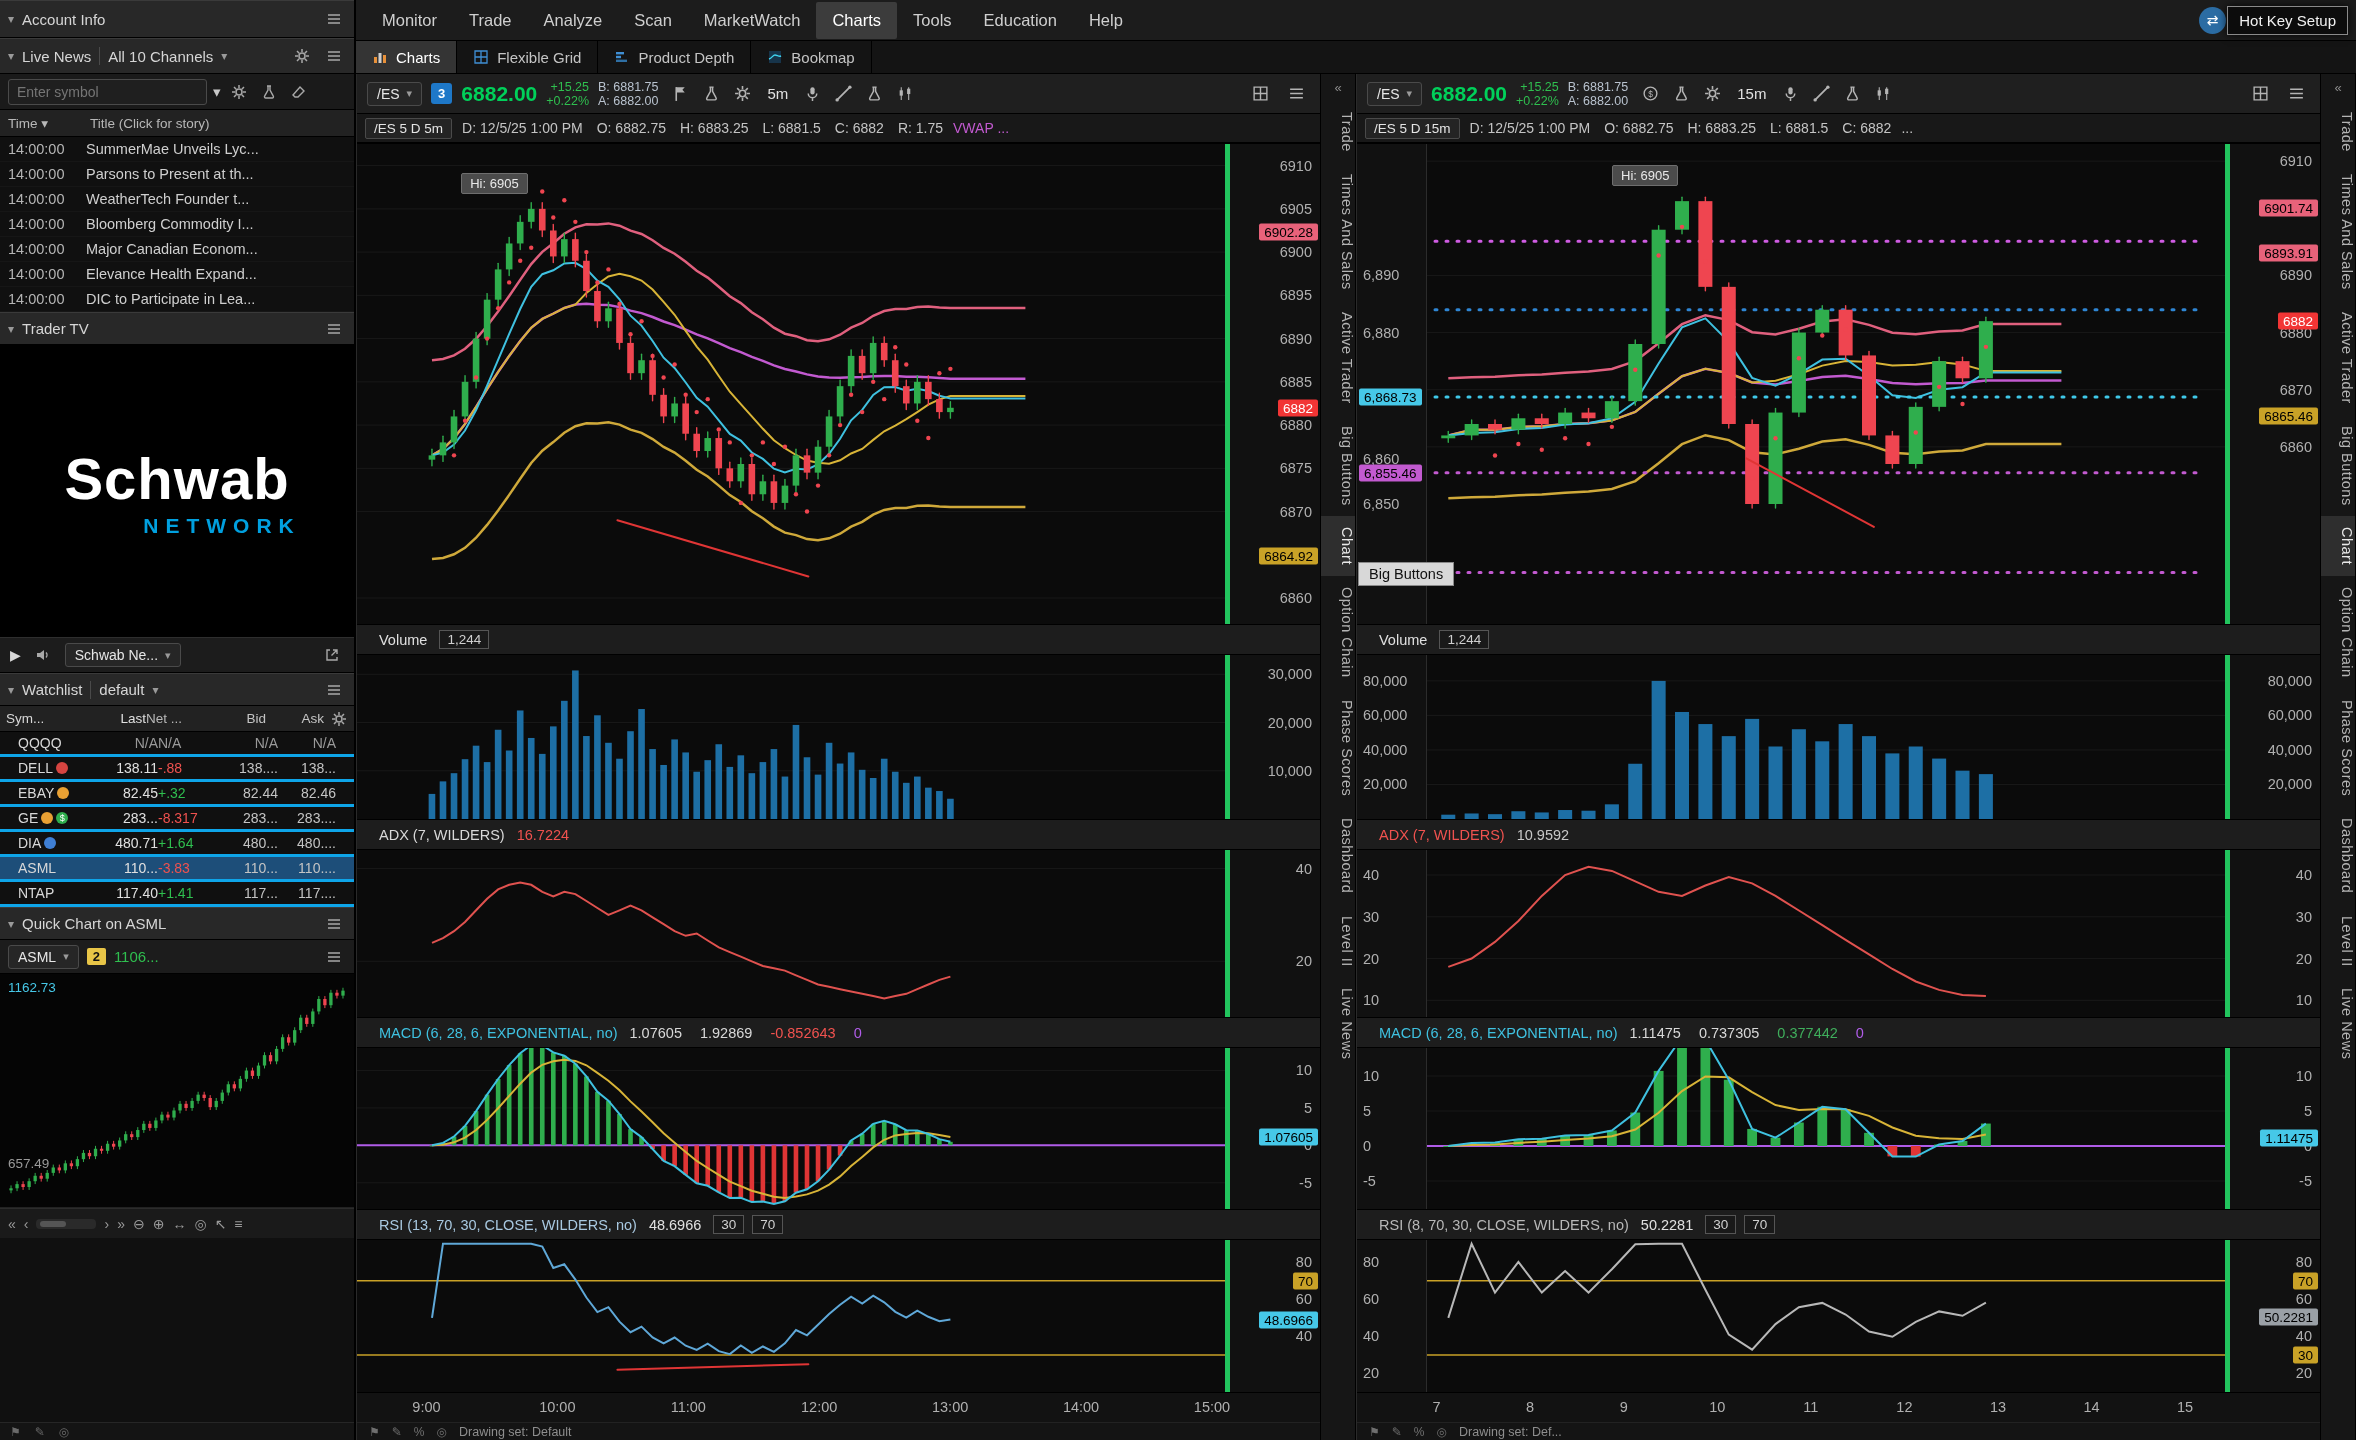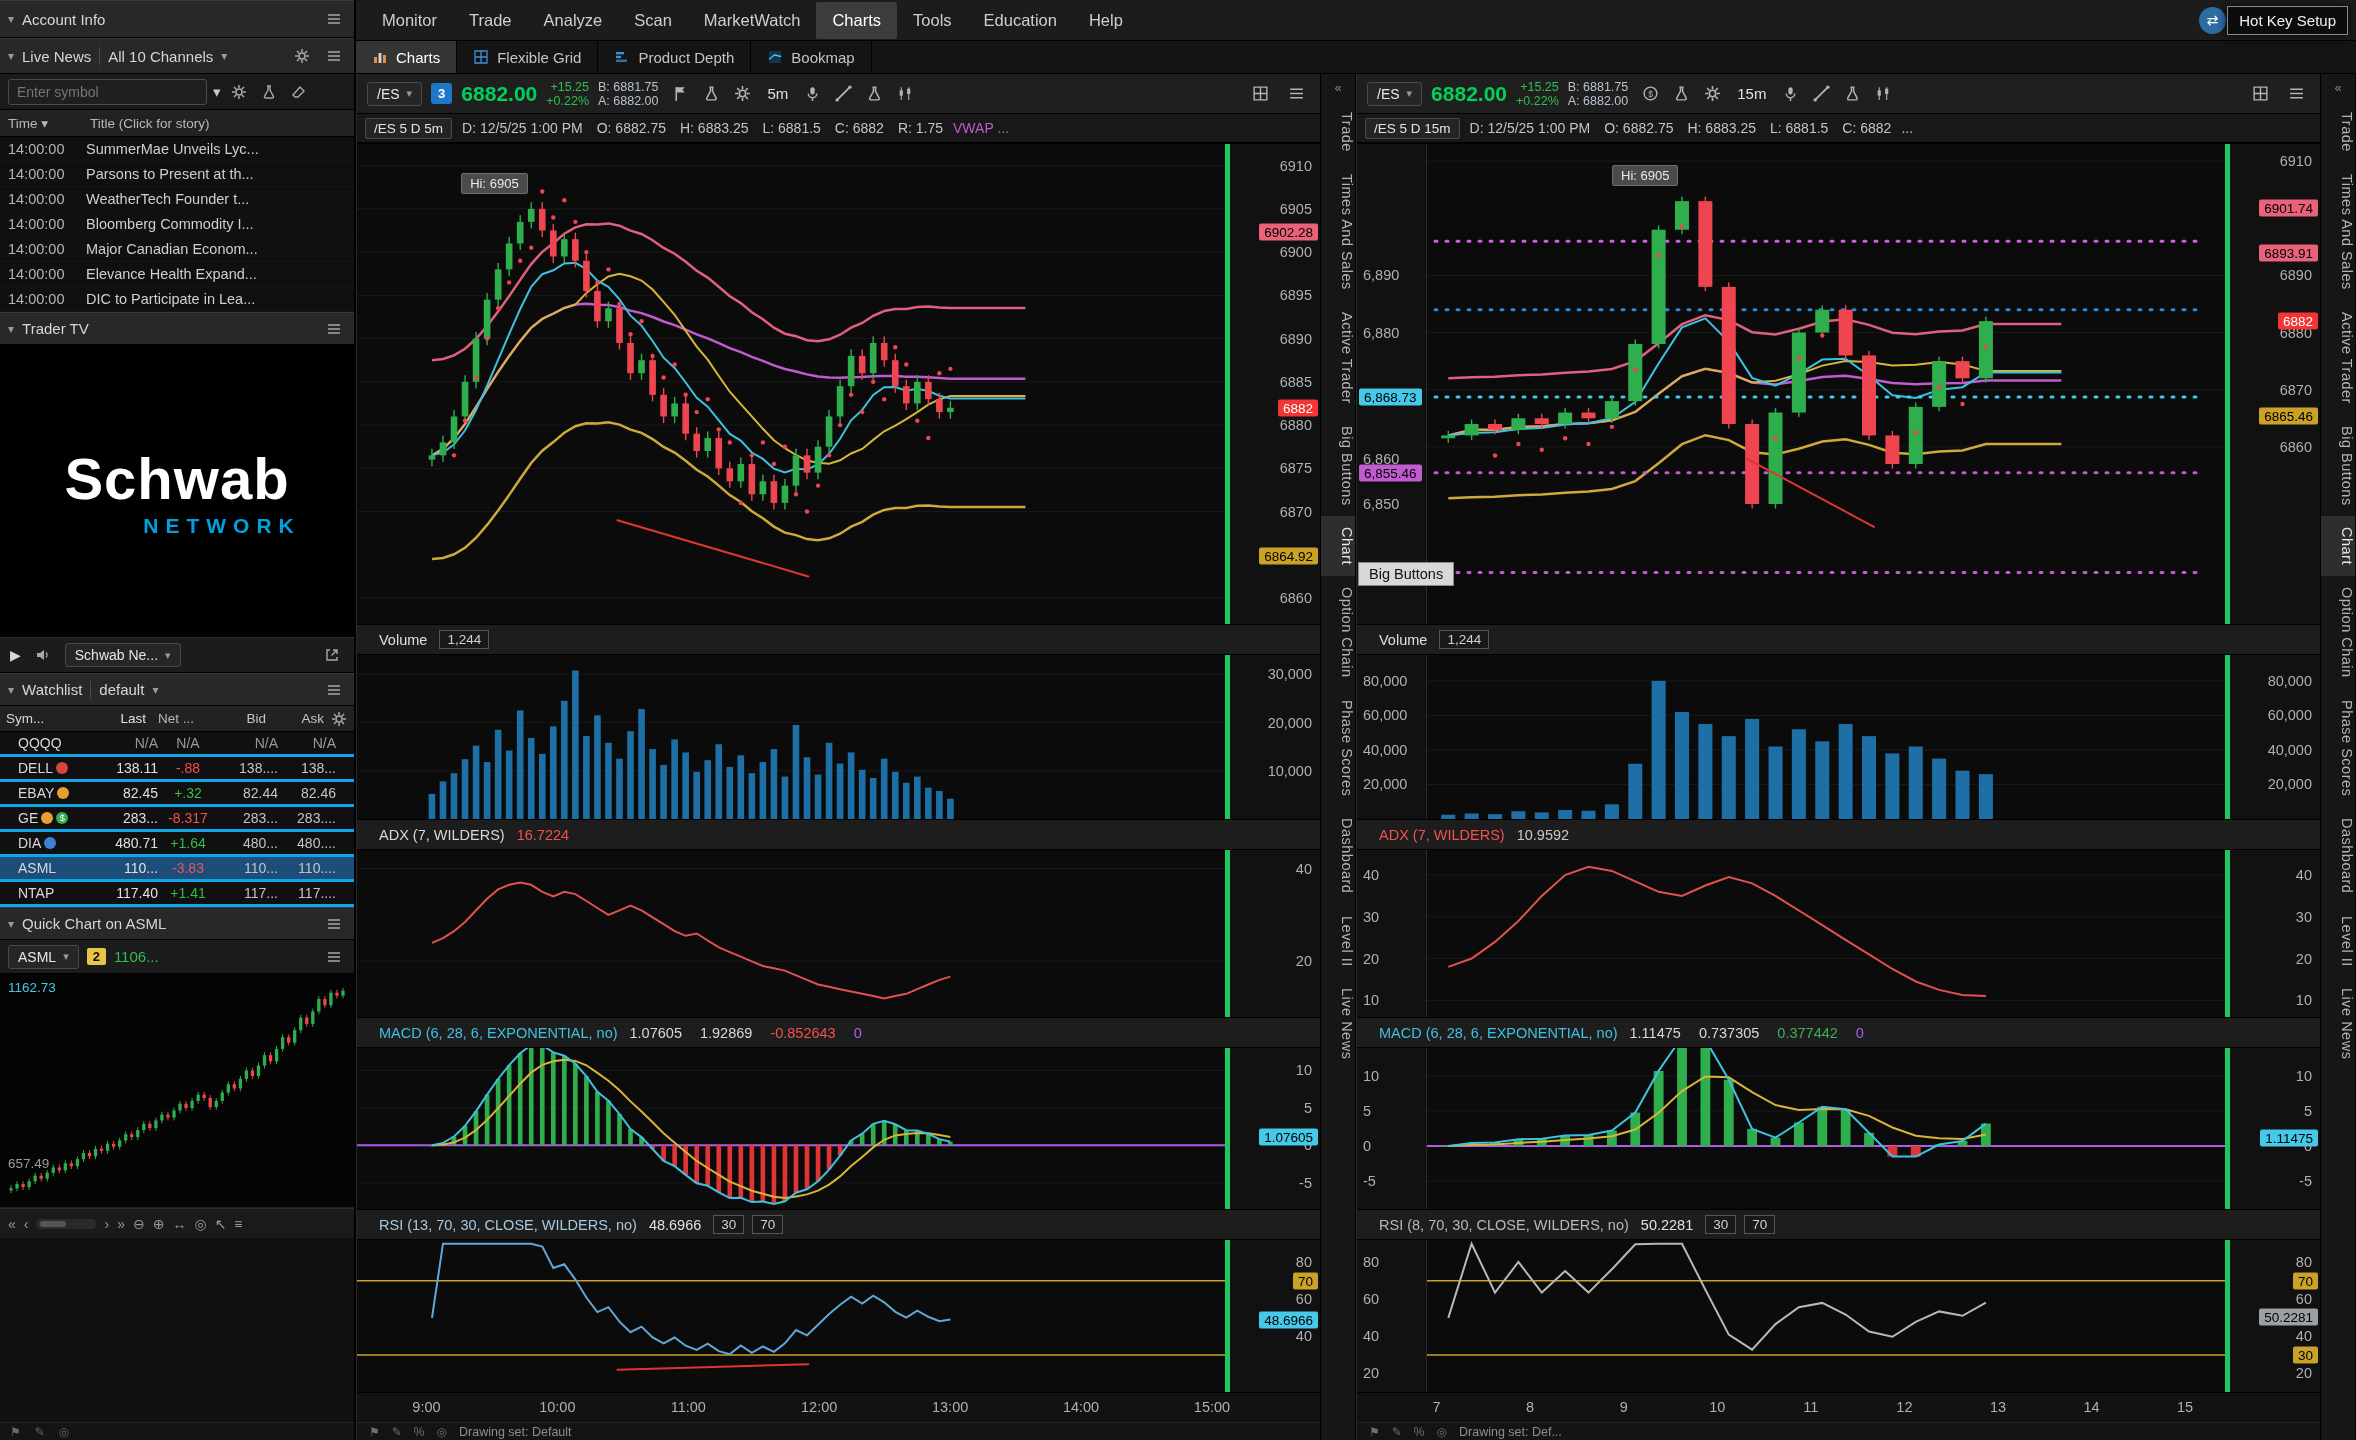--- a/index.html
+++ b/index.html
@@ -27,21 +27,21 @@
 .tv-logo{height:292px;min-height:292px;background:#000;display:flex;flex-direction:column;align-items:center;justify-content:center}
 .tv-logo .schwab{font-size:58px;font-weight:bold;color:#fff;letter-spacing:1px}
 .tv-logo .network{font-size:21px;font-weight:bold;color:#00a0df;letter-spacing:7px;margin-left:90px;margin-top:2px}
 .tv-controls{height:36px;min-height:36px;display:flex;align-items:center;gap:10px;padding:0 10px;background:#1c1c1c;border-top:1px solid #2e2e2e;border-bottom:1px solid #000}
 .play{color:#d8d8d8;font-size:14px}
 .wl-head{height:26px;display:flex;align-items:center;background:#222;border-bottom:1px solid #000;font-size:13.5px;color:#b8b8b8;padding:0 6px}
 .wl-row{height:25px;display:flex;align-items:center;padding:0 18px;border-bottom:3px solid #0ea5e9;font-size:14px}
 .wl-row.sel{background:#1d4e79}
 .c-sym{width:78px;display:flex;align-items:center;gap:3px;color:#d8d8d8;overflow:hidden}
 .c-last{width:62px;text-align:right;color:#e0e0e0}
-.c-net{width:60px;text-align:center}
+.c-net{width:60px;text-align:left}
 .c-bid{width:60px;text-align:right;color:#c4c4c4}
 .c-ask{width:58px;text-align:right;color:#c4c4c4}
 .up{color:#2fbf4f}.down{color:#f0524f}.na{color:#9a9a9a}
 .dot{width:12px;height:12px;min-width:12px;border-radius:50%;display:inline-flex;align-items:center;justify-content:center;font-size:9px;color:#fff}
 .dot-red{background:#d64541}.dot-orange{background:#e8a033}.dot-green{background:#2fae4d}.dot-blue{background:#3f7fd4}
 .qc-controls{height:34px;min-height:34px;display:flex;align-items:center;gap:8px;padding:0 8px;background:#1c1c1c;border-bottom:1px solid #000}
 .badge-y{background:#e8c547;color:#111;font-size:13px;font-weight:bold;padding:1px 6px;border-radius:2px}
 .qc-val{color:#2fbf4f;font-size:15px}
 .qc-chart{height:234px;min-height:234px;position:relative;background:#050505;border-bottom:1px solid #222}
 .qc-hi{position:absolute;left:8px;top:6px;color:#46c8e8;font-size:13.5px;z-index:2}

